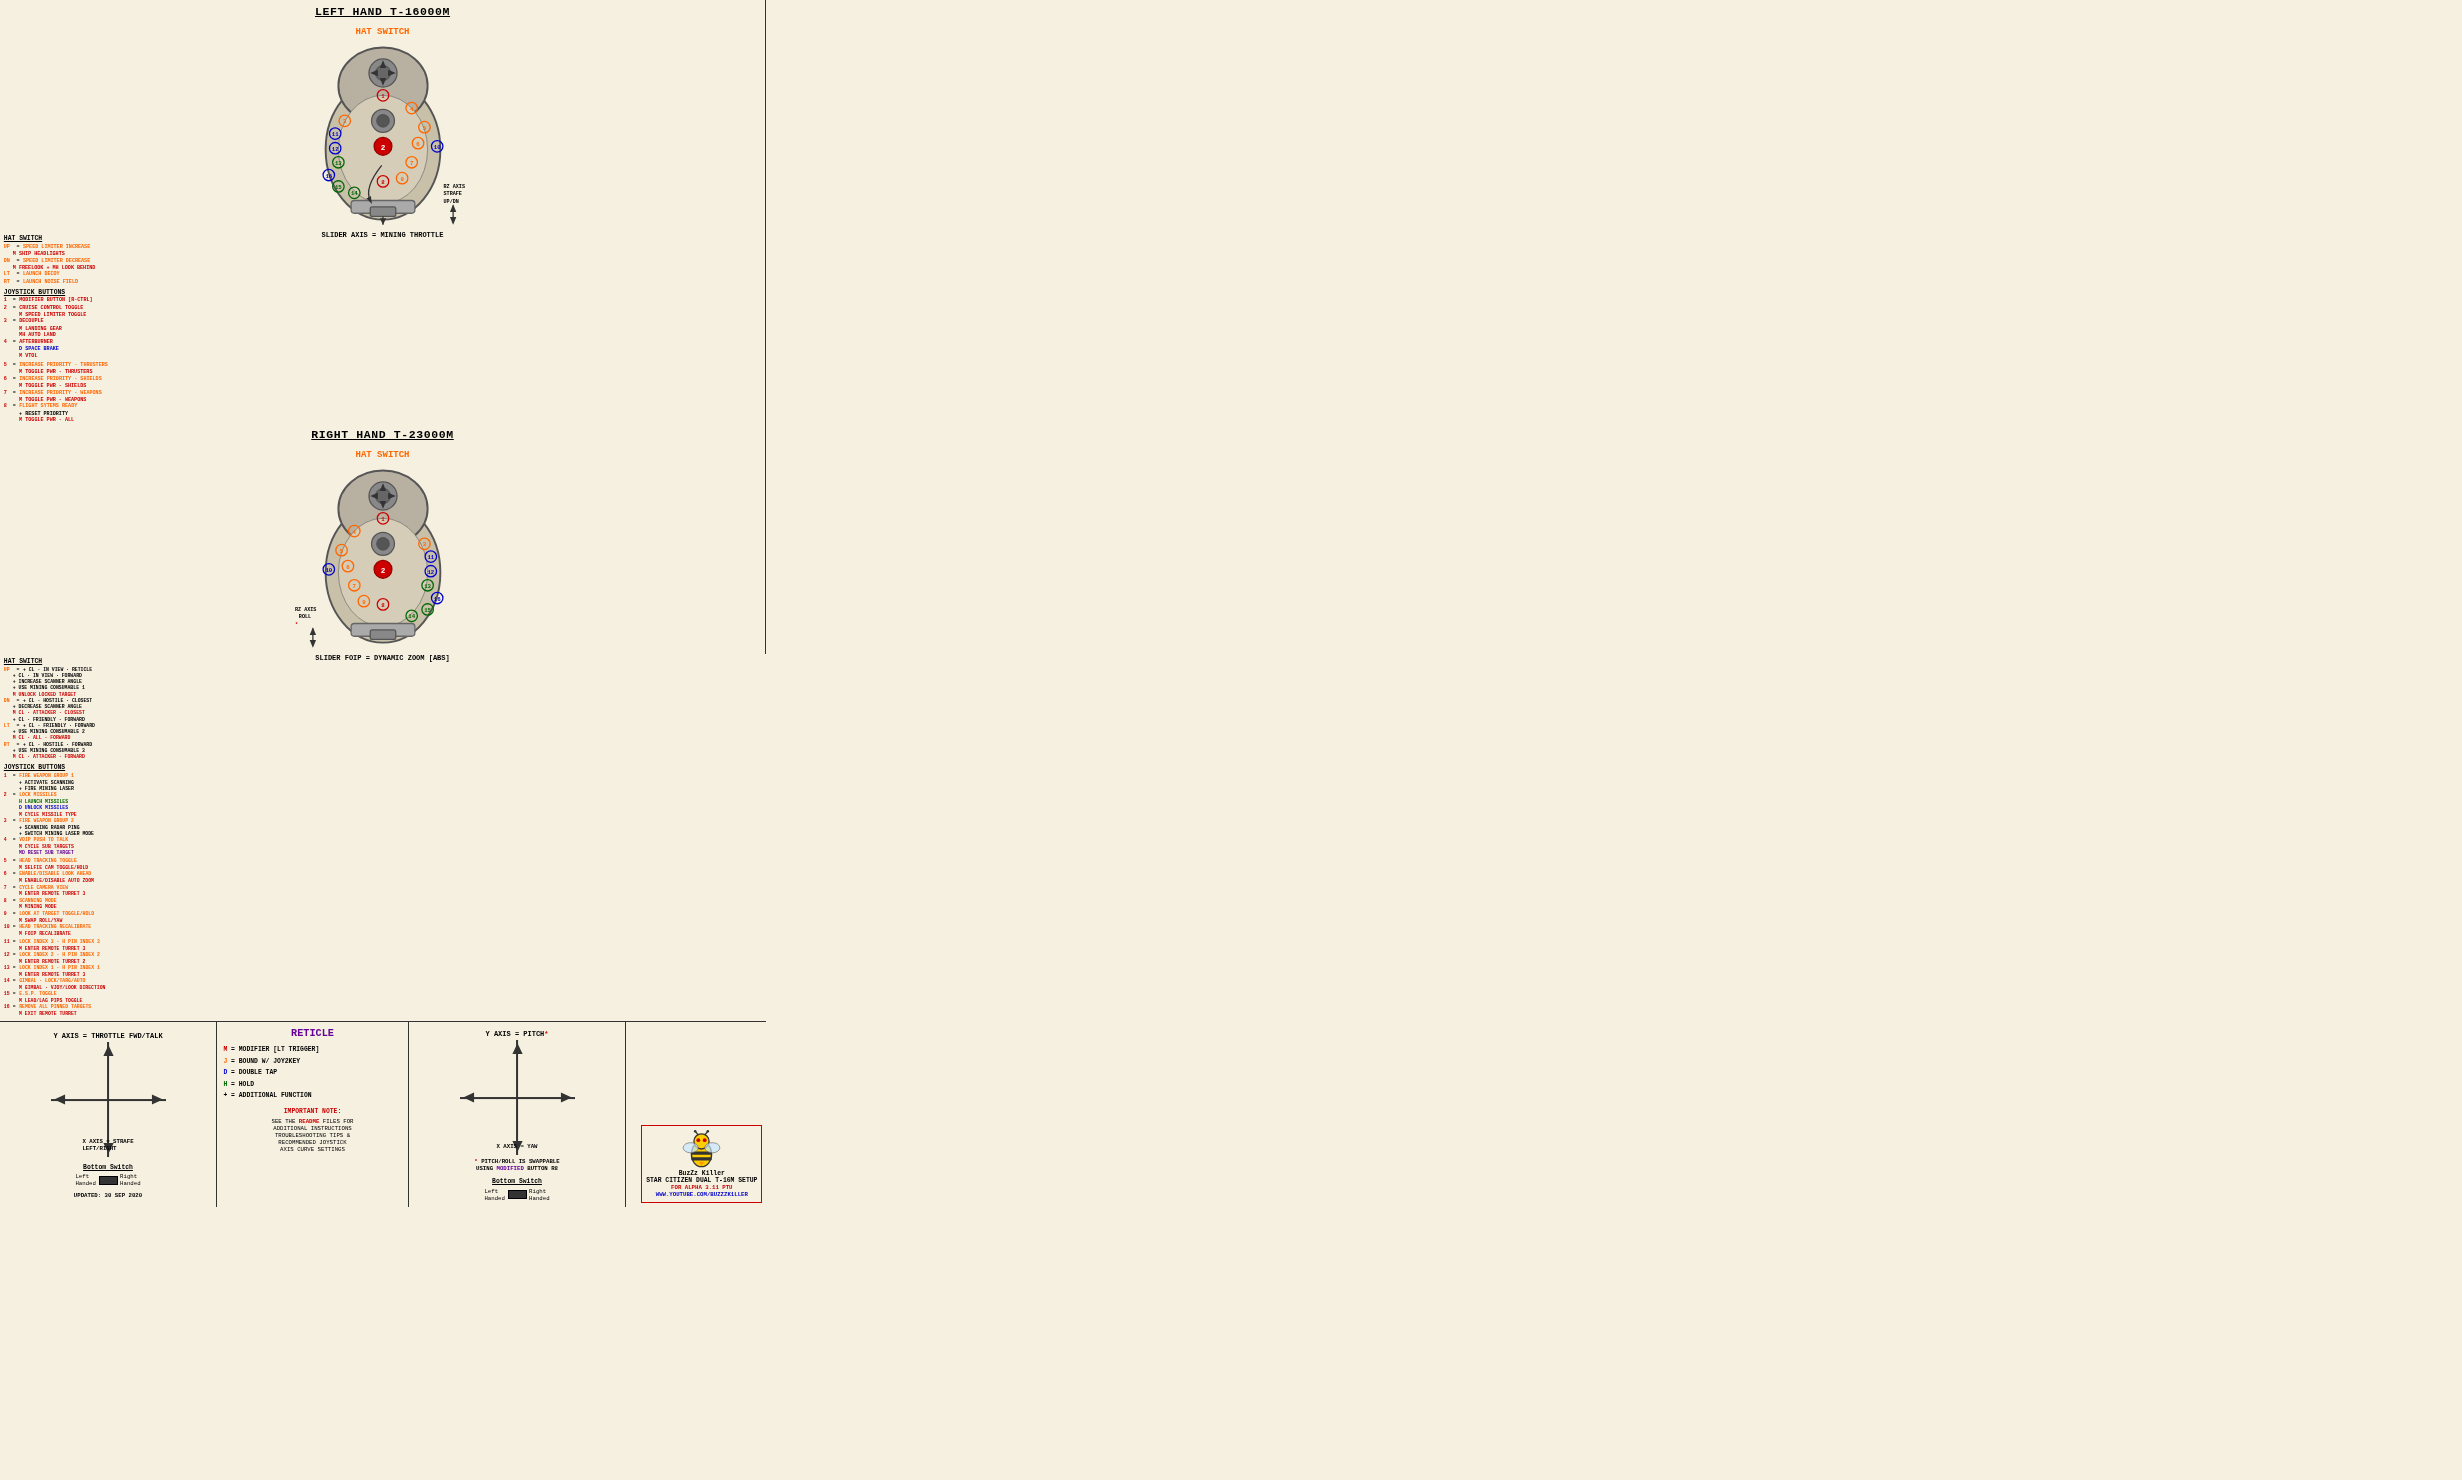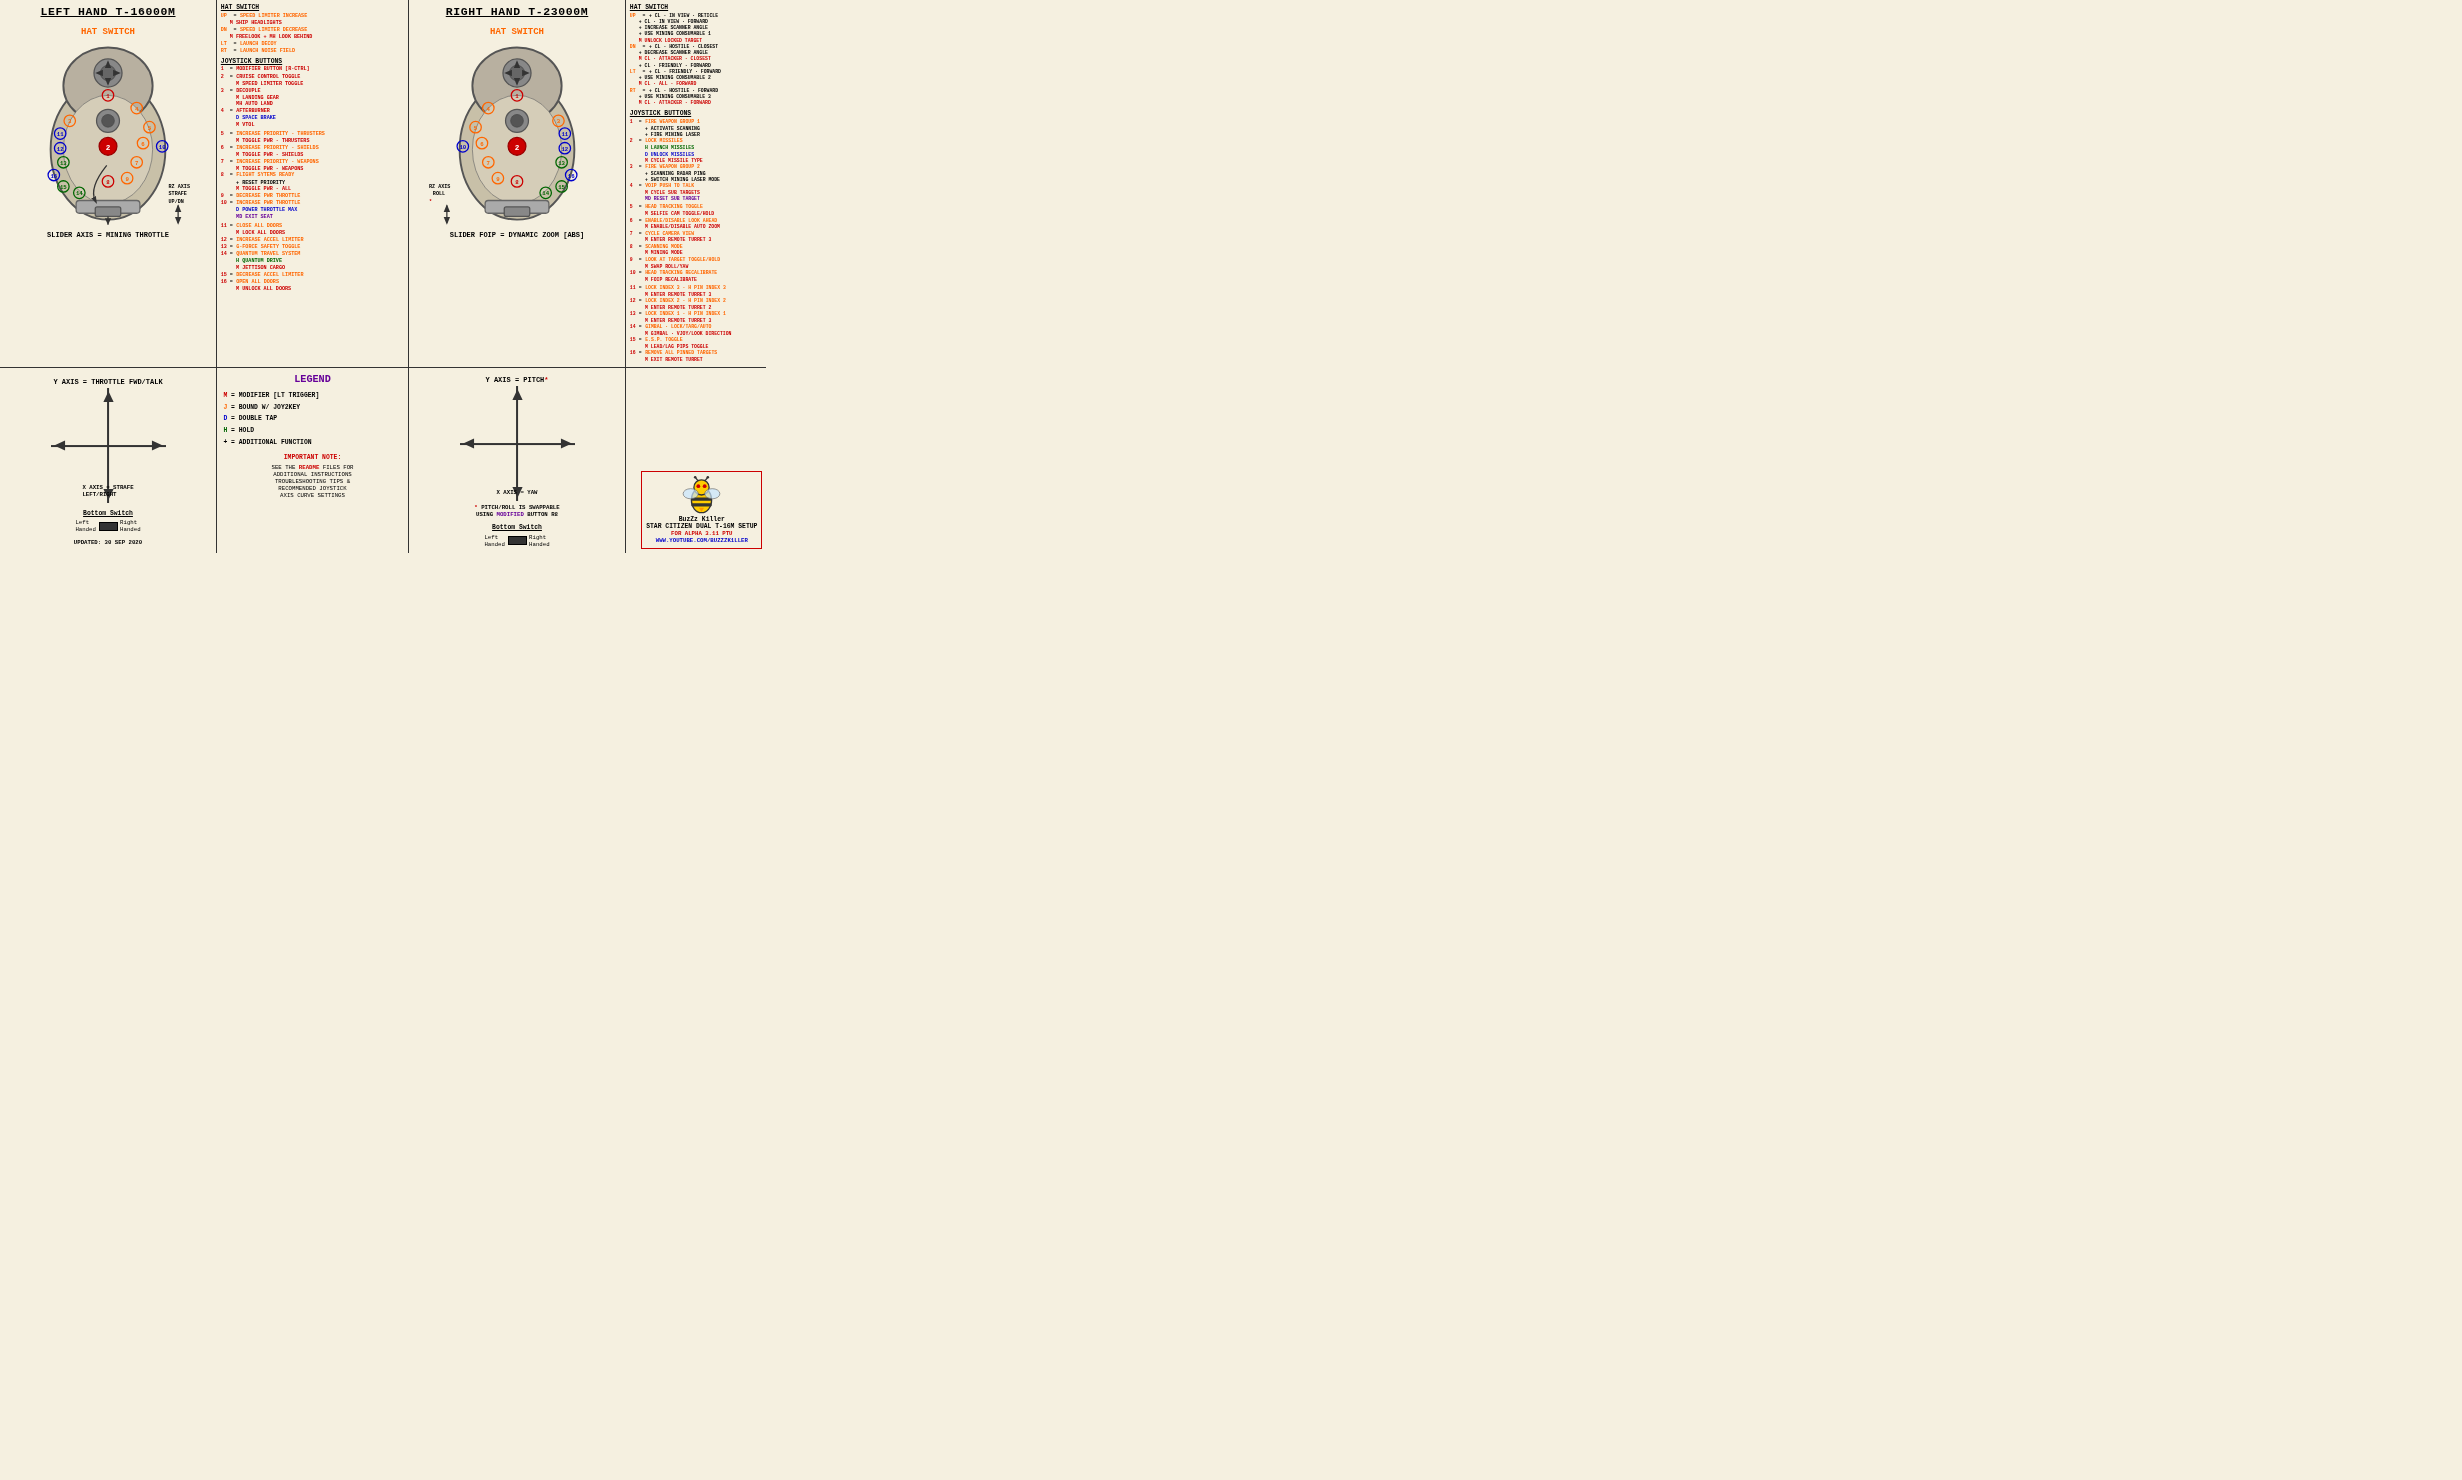--- a/index.html
+++ b/index.html
@@ -11,21 +11,21 @@
       overflow: hidden;
     }
     .main-container {
       display: flex;
       flex-direction: column;
       width: 766px;
       background: #f5f0e0;
     }
     .top-section {
       display: flex;
-      flex-direction: row;
+      flex-direction: column;
       width: 100%;
       border-bottom: 1.3px solid #333;
     }
     .left-joystick-panel {
       flex: 0 0 217px;
       border-right: 1.3px solid #333;
       padding: 5.1px;
       display: flex;
       flex-direction: column;
       align-items: center;
@@ -763,21 +763,21 @@
         <div class="switch-row">
           <span style="font-size:5.7px">Left<br>Handed</span>
           <div class="switch-block"></div>
           <span style="font-size:5.7px">Right<br>Handed</span>
         </div>
       </div>
       <div class="updated-text">UPDATED: 30 SEP 2020</div>
     </div>
 
     <div class="legend-panel">
-      <div class="legend-title">LEGEND</div>
+      <div class="legend-title">RETICLE</div>
       <div>
         <div class="legend-item">
           <span class="lm" style="color:#cc0000">M</span> = MODIFIER [LT TRIGGER]
         </div>
         <div class="legend-item">
           <span class="lj" style="color:#ff6600">J</span> = BOUND W/ JOY2KEY
         </div>
         <div class="legend-item">
           <span class="ld" style="color:#0000cc">D</span> = DOUBLE TAP
         </div>

